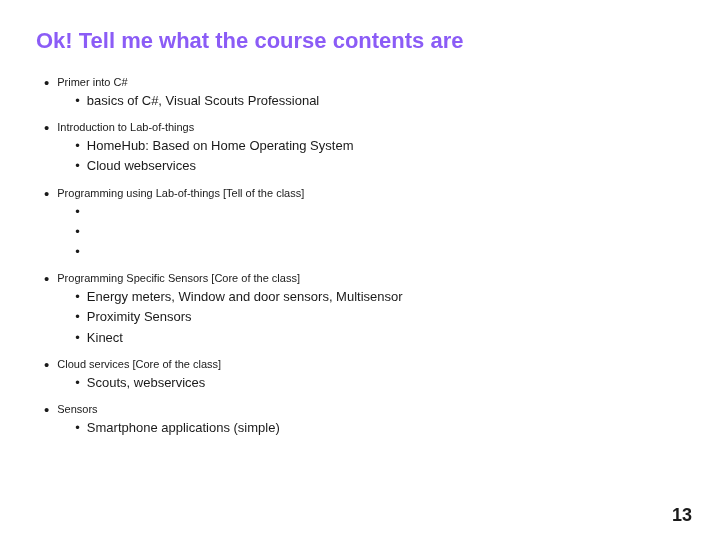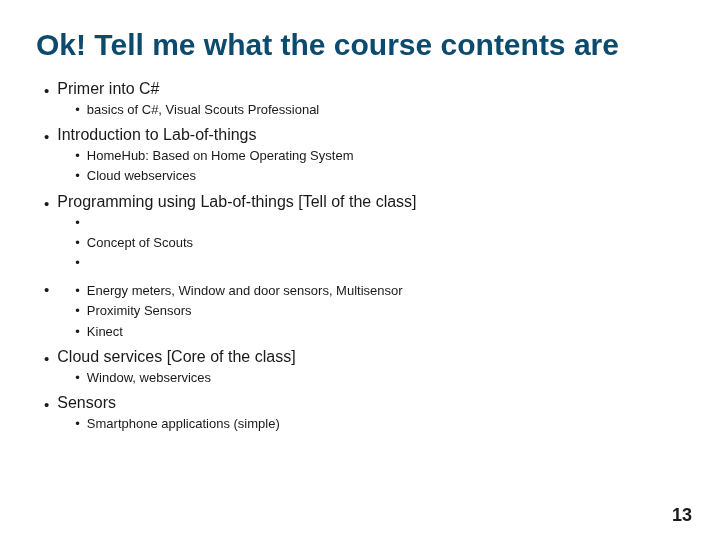--- a/index.html
+++ b/index.html
@@ -17,23 +17,23 @@
     }
 
     .slide {
       width: 720px;
       height: 540px;
       padding: 28px 36px 20px 36px;
       position: relative;
     }
 
     .title {
-      font-size: 30px;
+      font-size: 22px;
       font-weight: bold;
-      color: #0c4a6e;
+      color: #8b5cf6;
       margin-bottom: 18px;
       font-family: Arial, sans-serif;
     }
 
     .content-area {
       padding-left: 8px;
     }
 
     .top-level {
       list-style: none;
@@ -79,21 +79,21 @@
       position: absolute;
       bottom: 14px;
       right: 28px;
       font-size: 18px;
       font-weight: bold;
       color: #1a1a1a;
       margin-top: 44px;
     }
 
     .item-normal {
-      font-size: 16px;
+      font-size: 11px;
     }
   </style>
 </head>
 <body>
 
 <div class="slide">
   <div class="title">Ok! Tell me what the course contents are</div>
 
   <div class="content-area">
     <ul class="top-level">
@@ -131,32 +131,32 @@
       <li>
         <span class="bullet">•</span>
         <div>
           <span class="item-normal">Programming using Lab-of-things [Tell of the class]</span>
           <ul class="sub-list">
             <li>
               <span class="sub-bullet">•</span>
             </li>
             <li>
               <span class="sub-bullet">•</span>
-              <span>Concept of Scouts</span>
-            </li>
-            <li>
-              <span class="sub-bullet">•</span>
-            </li>
-          </ul>
-        </div>
-      </li>
-
-      <li>
-        <span class="bullet">•</span>
-        <div>
+            </li>
+            <li>
+              <span class="sub-bullet">•</span>
+            </li>
+          </ul>
+        </div>
+      </li>
+
+      <li>
+        <span class="bullet">•</span>
+        <div>
+          <span class="item-normal">Programming Specific Sensors [Core of the class]</span>
           <ul class="sub-list">
             <li>
               <span class="sub-bullet">•</span>
               <span>Energy meters, Window and door sensors, Multisensor</span>
             </li>
             <li>
               <span class="sub-bullet">•</span>
               <span>Proximity Sensors</span>
             </li>
             <li>
@@ -167,21 +167,21 @@
         </div>
       </li>
 
       <li>
         <span class="bullet">•</span>
         <div>
           <span class="item-normal">Cloud services [Core of the class]</span>
           <ul class="sub-list">
             <li>
               <span class="sub-bullet">•</span>
-              <span>Window, webservices</span>
+              <span>Scouts, webservices</span>
             </li>
           </ul>
         </div>
       </li>
 
       <li>
         <span class="bullet">•</span>
         <div>
           <span class="item-normal">Sensors</span>
           <ul class="sub-list">

